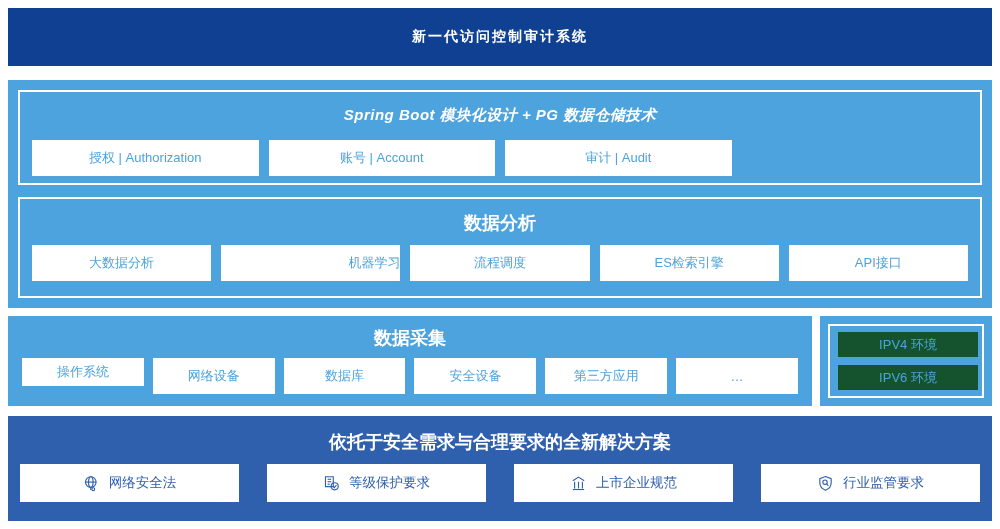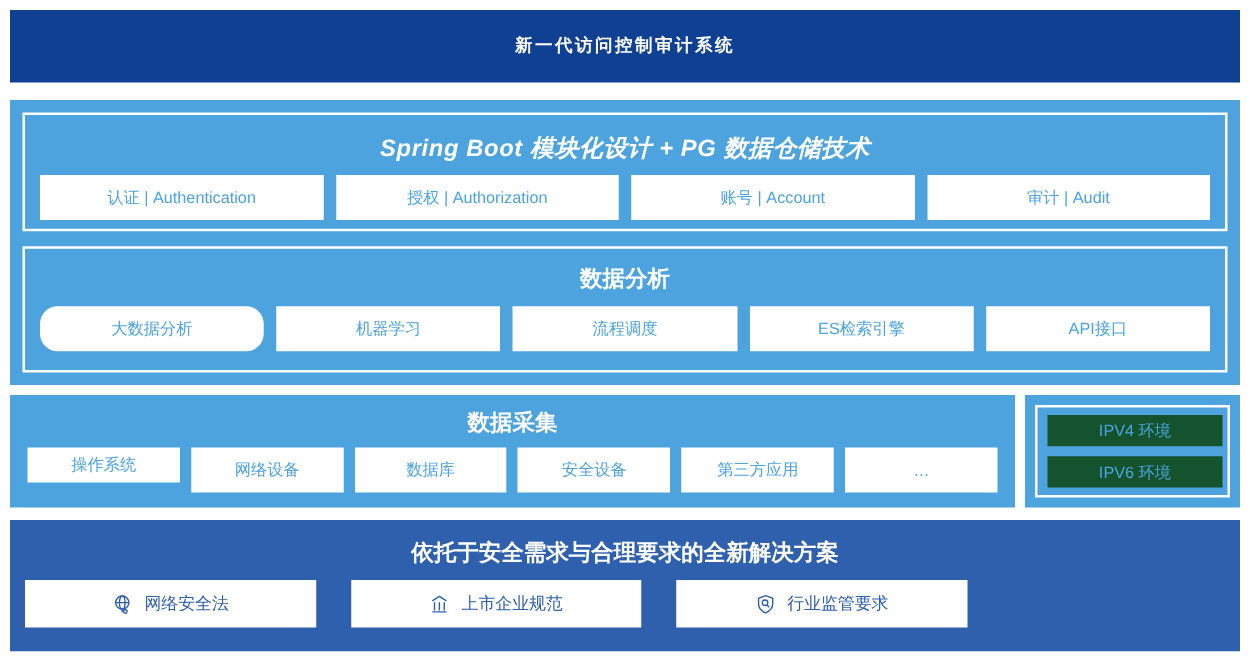--- a/index.html
+++ b/index.html
@@ -78,44 +78,41 @@
 
 <div class="page">
 
   <div class="header">
     <div class="header-title">新一代访问控制审计系统</div>
   </div>
 
   <div class="panel" id="sec-stack">
 
     <div class="subbox" id="box-spring">
-      <div class="sub-title italicish" style="top:14px; font-size:19px;font-style:italic;">Spring Boot 模块化设计 + PG 数据仓储技术</div>
+      <div class="sub-title italicish" style="top:14px; font-size:15px;font-style:italic;">Spring Boot 模块化设计 + PG 数据仓储技术</div>
       <div class="chip-row" style="left:12px; top:48px; width:936px; gap:10px;">
-        <div class="chip" style="width:226.5px;height:36px;">
-          <span>认证 | Authentication</span>
-        </div>
         <div class="chip" style="width:226.5px;height:36px;">
           <span>授权 | Authorization</span>
         </div>
         <div class="chip" style="width:226.5px;height:36px;">
           <span>账号 | Account</span>
         </div>
         <div class="chip" style="width:226.5px;height:36px;">
           <span>审计 | Audit</span>
         </div>
       </div>
     </div>
 
     <div class="subbox" id="box-analysis">
       <div class="sub-title" style="top:12px; font-size:18px;">数据分析</div>
       <div class="chip-row" style="left:12px; top:46px; width:936px; gap:10px;">
-        <div class="chip" style="width:179.2px;height:36px;border-radius:14px;">
+        <div class="chip" style="width:179.2px;height:36px;">
           <span>大数据分析</span>
         </div>
-        <div class="chip" style="width:179.2px;height:36px;">
+        <div class="chip" style="width:179.2px;height:36px;justify-content:flex-end;">
           <span>机器学习</span>
         </div>
         <div class="chip" style="width:179.2px;height:36px;">
           <span>流程调度</span>
         </div>
         <div class="chip" style="width:179.2px;height:36px;">
           <span>ES检索引擎</span>
         </div>
         <div class="chip" style="width:179.2px;height:36px;">
           <span>API接口</span>
@@ -169,20 +166,33 @@
             <circle cx="11" cy="10" r="7.5"></circle>
             <ellipse cx="11" cy="10" rx="3.2" ry="7.5"></ellipse>
             <line x1="3.5" y1="10" x2="18.5" y2="10"></line>
             <line x1="11" y1="17.5" x2="11" y2="21"></line>
             <circle cx="14.5" cy="20" r="2"></circle>
           </svg>
         </span>
         <span>网络安全法</span>
       </div>
 
+      <div class="chip deep-text" style="width:232.5px;height:38px;">
+        <span class="ic">
+          <svg width="17" height="17" viewBox="0 0 24 24" fill="none" stroke="#2e60ad" stroke-width="1.6">
+            <path d="M3.5 2.5 h11 v14 h-11 z"></path>
+            <line x1="6.5" y1="6" x2="11.5" y2="6"></line>
+            <line x1="6.5" y1="9.5" x2="11.5" y2="9.5"></line>
+            <line x1="6.5" y1="13" x2="9.5" y2="13"></line>
+            <circle cx="16.5" cy="16" r="5"></circle>
+            <polyline points="14.2,16 16,17.8 19,14.4"></polyline>
+          </svg>
+        </span>
+        <span>等级保护要求</span>
+      </div>
 
       <div class="chip deep-text" style="width:232.5px;height:38px;">
         <span class="ic">
           <svg width="17" height="17" viewBox="0 0 24 24" fill="none" stroke="#2e60ad" stroke-width="1.6">
             <polyline points="4,8 12,3 20,8"></polyline>
             <line x1="4" y1="20.5" x2="20" y2="20.5"></line>
             <line x1="6.5" y1="9.5" x2="6.5" y2="19"></line>
             <line x1="12" y1="9.5" x2="12" y2="19"></line>
             <line x1="17.5" y1="9.5" x2="17.5" y2="19"></line>
           </svg>

